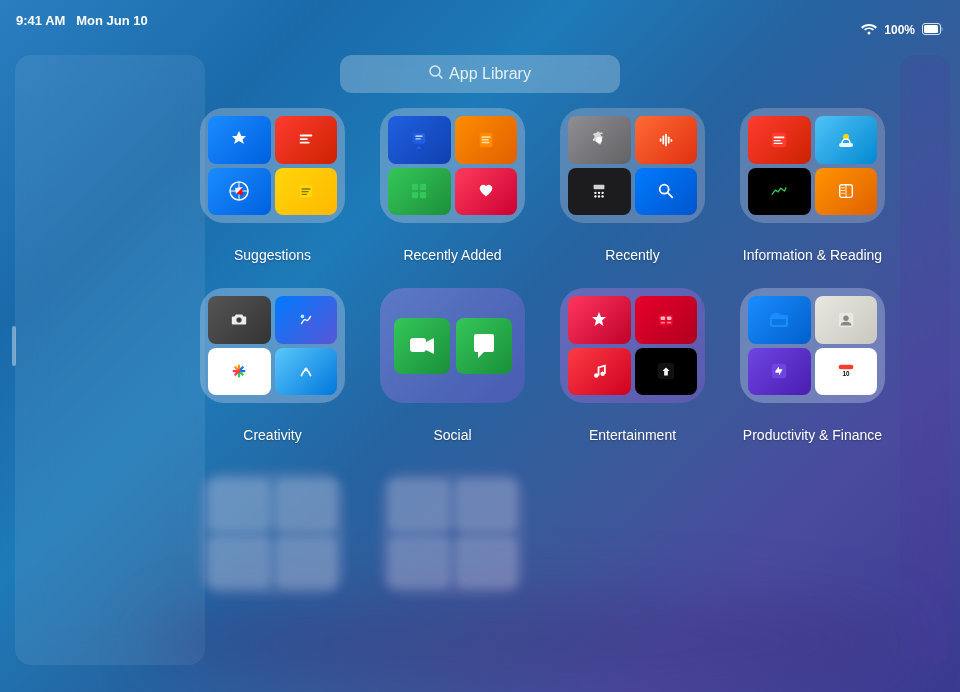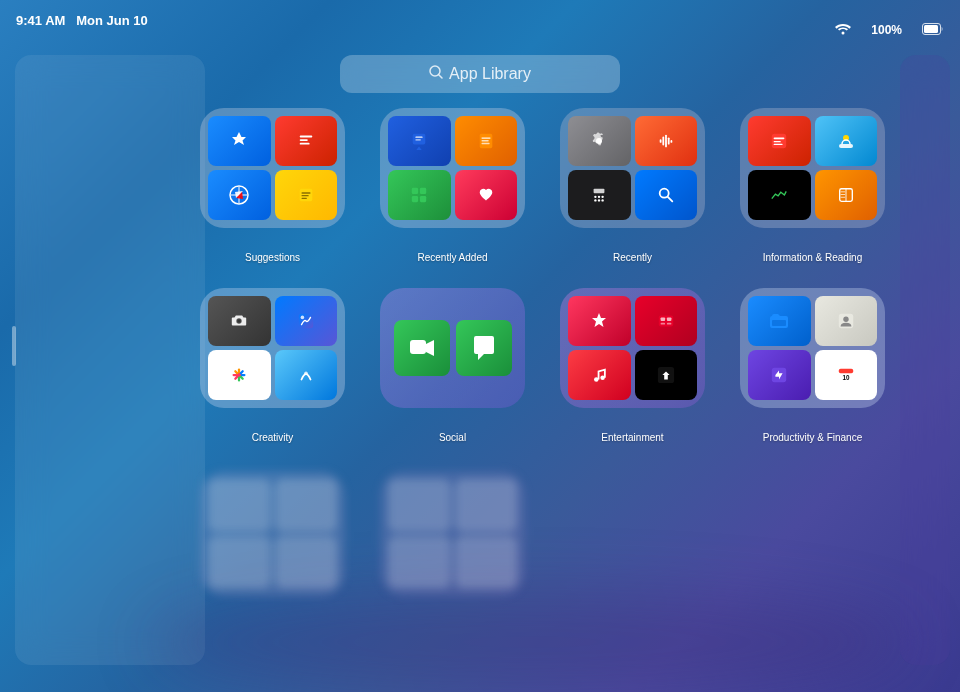--- a/index.html
+++ b/index.html
@@ -30,21 +30,21 @@
       color: white;
       font-size: 13px;
       font-weight: 600;
       z-index: 10;
     }
 
     .status-left { font-size: 13px; font-weight: 700; }
     .status-right {
       display: flex;
       align-items: center;
-      gap: 20px;
+      gap: 7px;
       font-size: 12px;
       margin-top: 20px;
     }
 
     
     #search-bar {
       position: absolute;
       top: 55px;
       left: 50%;
       transform: translateX(-50%);
@@ -95,21 +95,21 @@
       border-radius: 24px;
       display: grid;
       grid-template-columns: 1fr 1fr;
       grid-template-rows: 1fr 1fr;
       gap: 4px;
       padding: 8px;
       margin-bottom: 4px;
     }
 
     .folder-label {
-      font-size: 10px;
+      font-size: 14px;
       color: white;
       text-align: center;
       font-weight: 500;
       margin-top: 20px;
       text-shadow: 0 1px 2px rgba(0,0,0,0.3);
     }
 
     
     .app-icon {
       border-radius: 8px;

